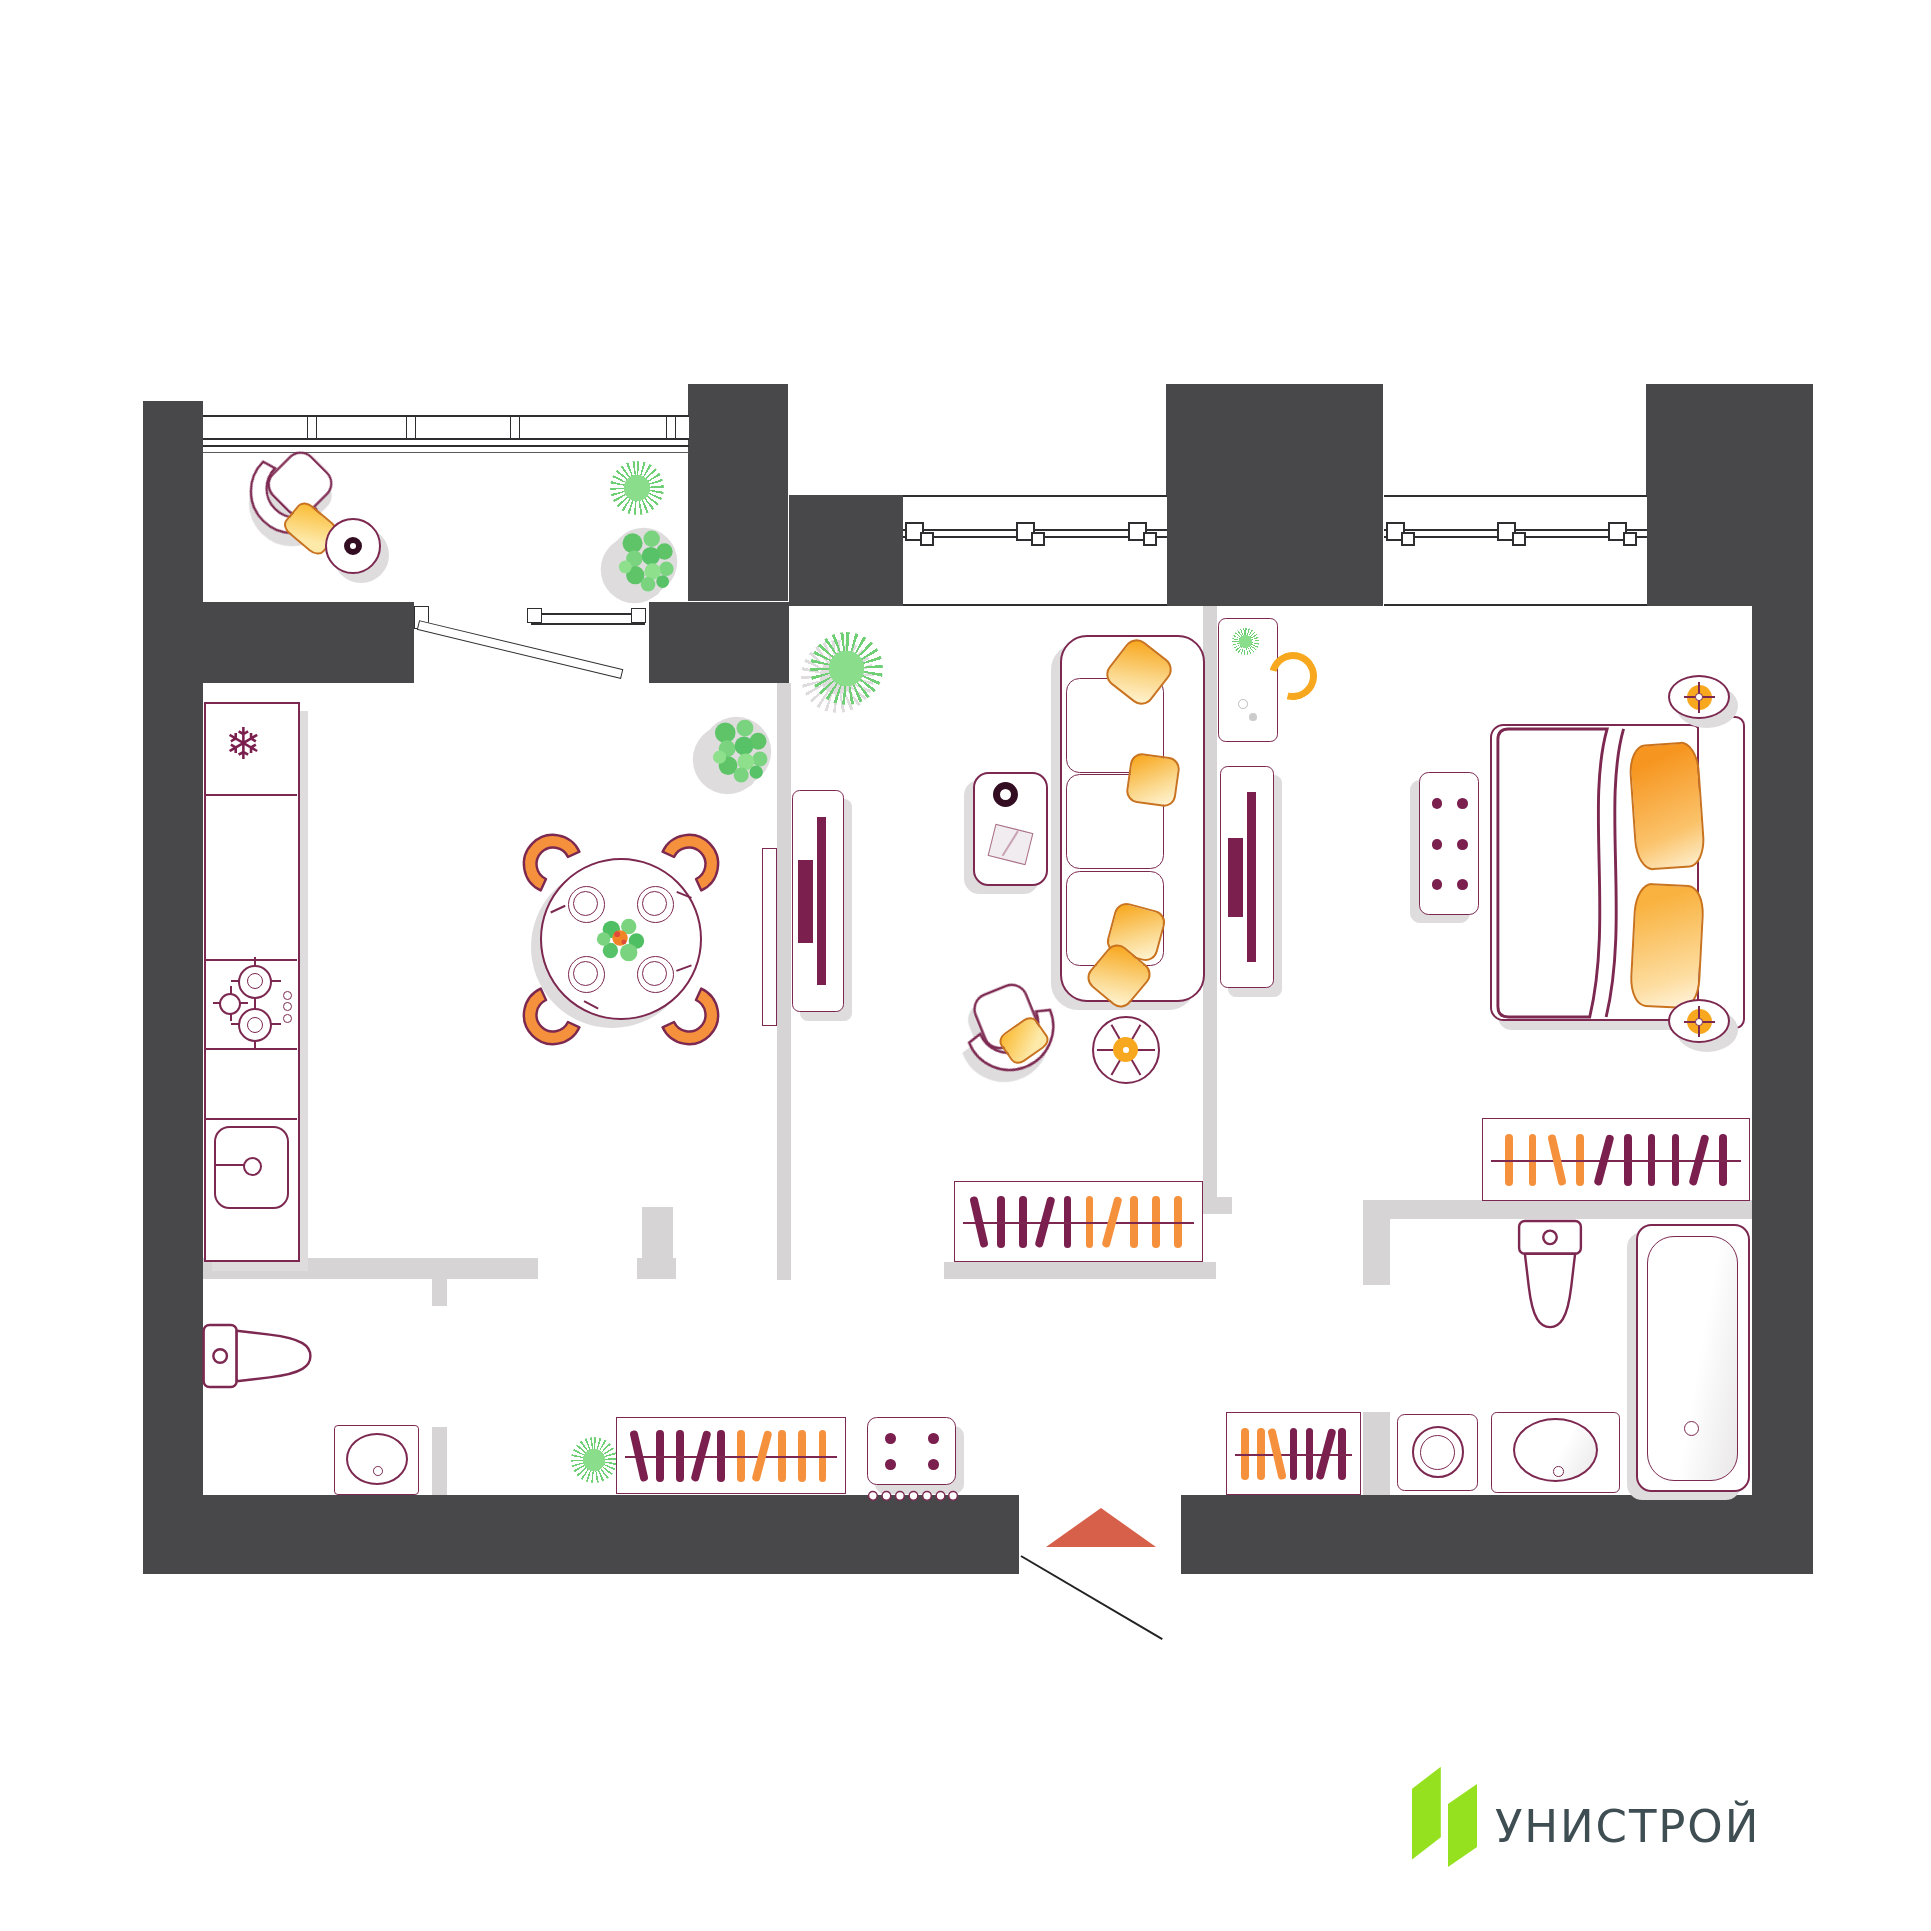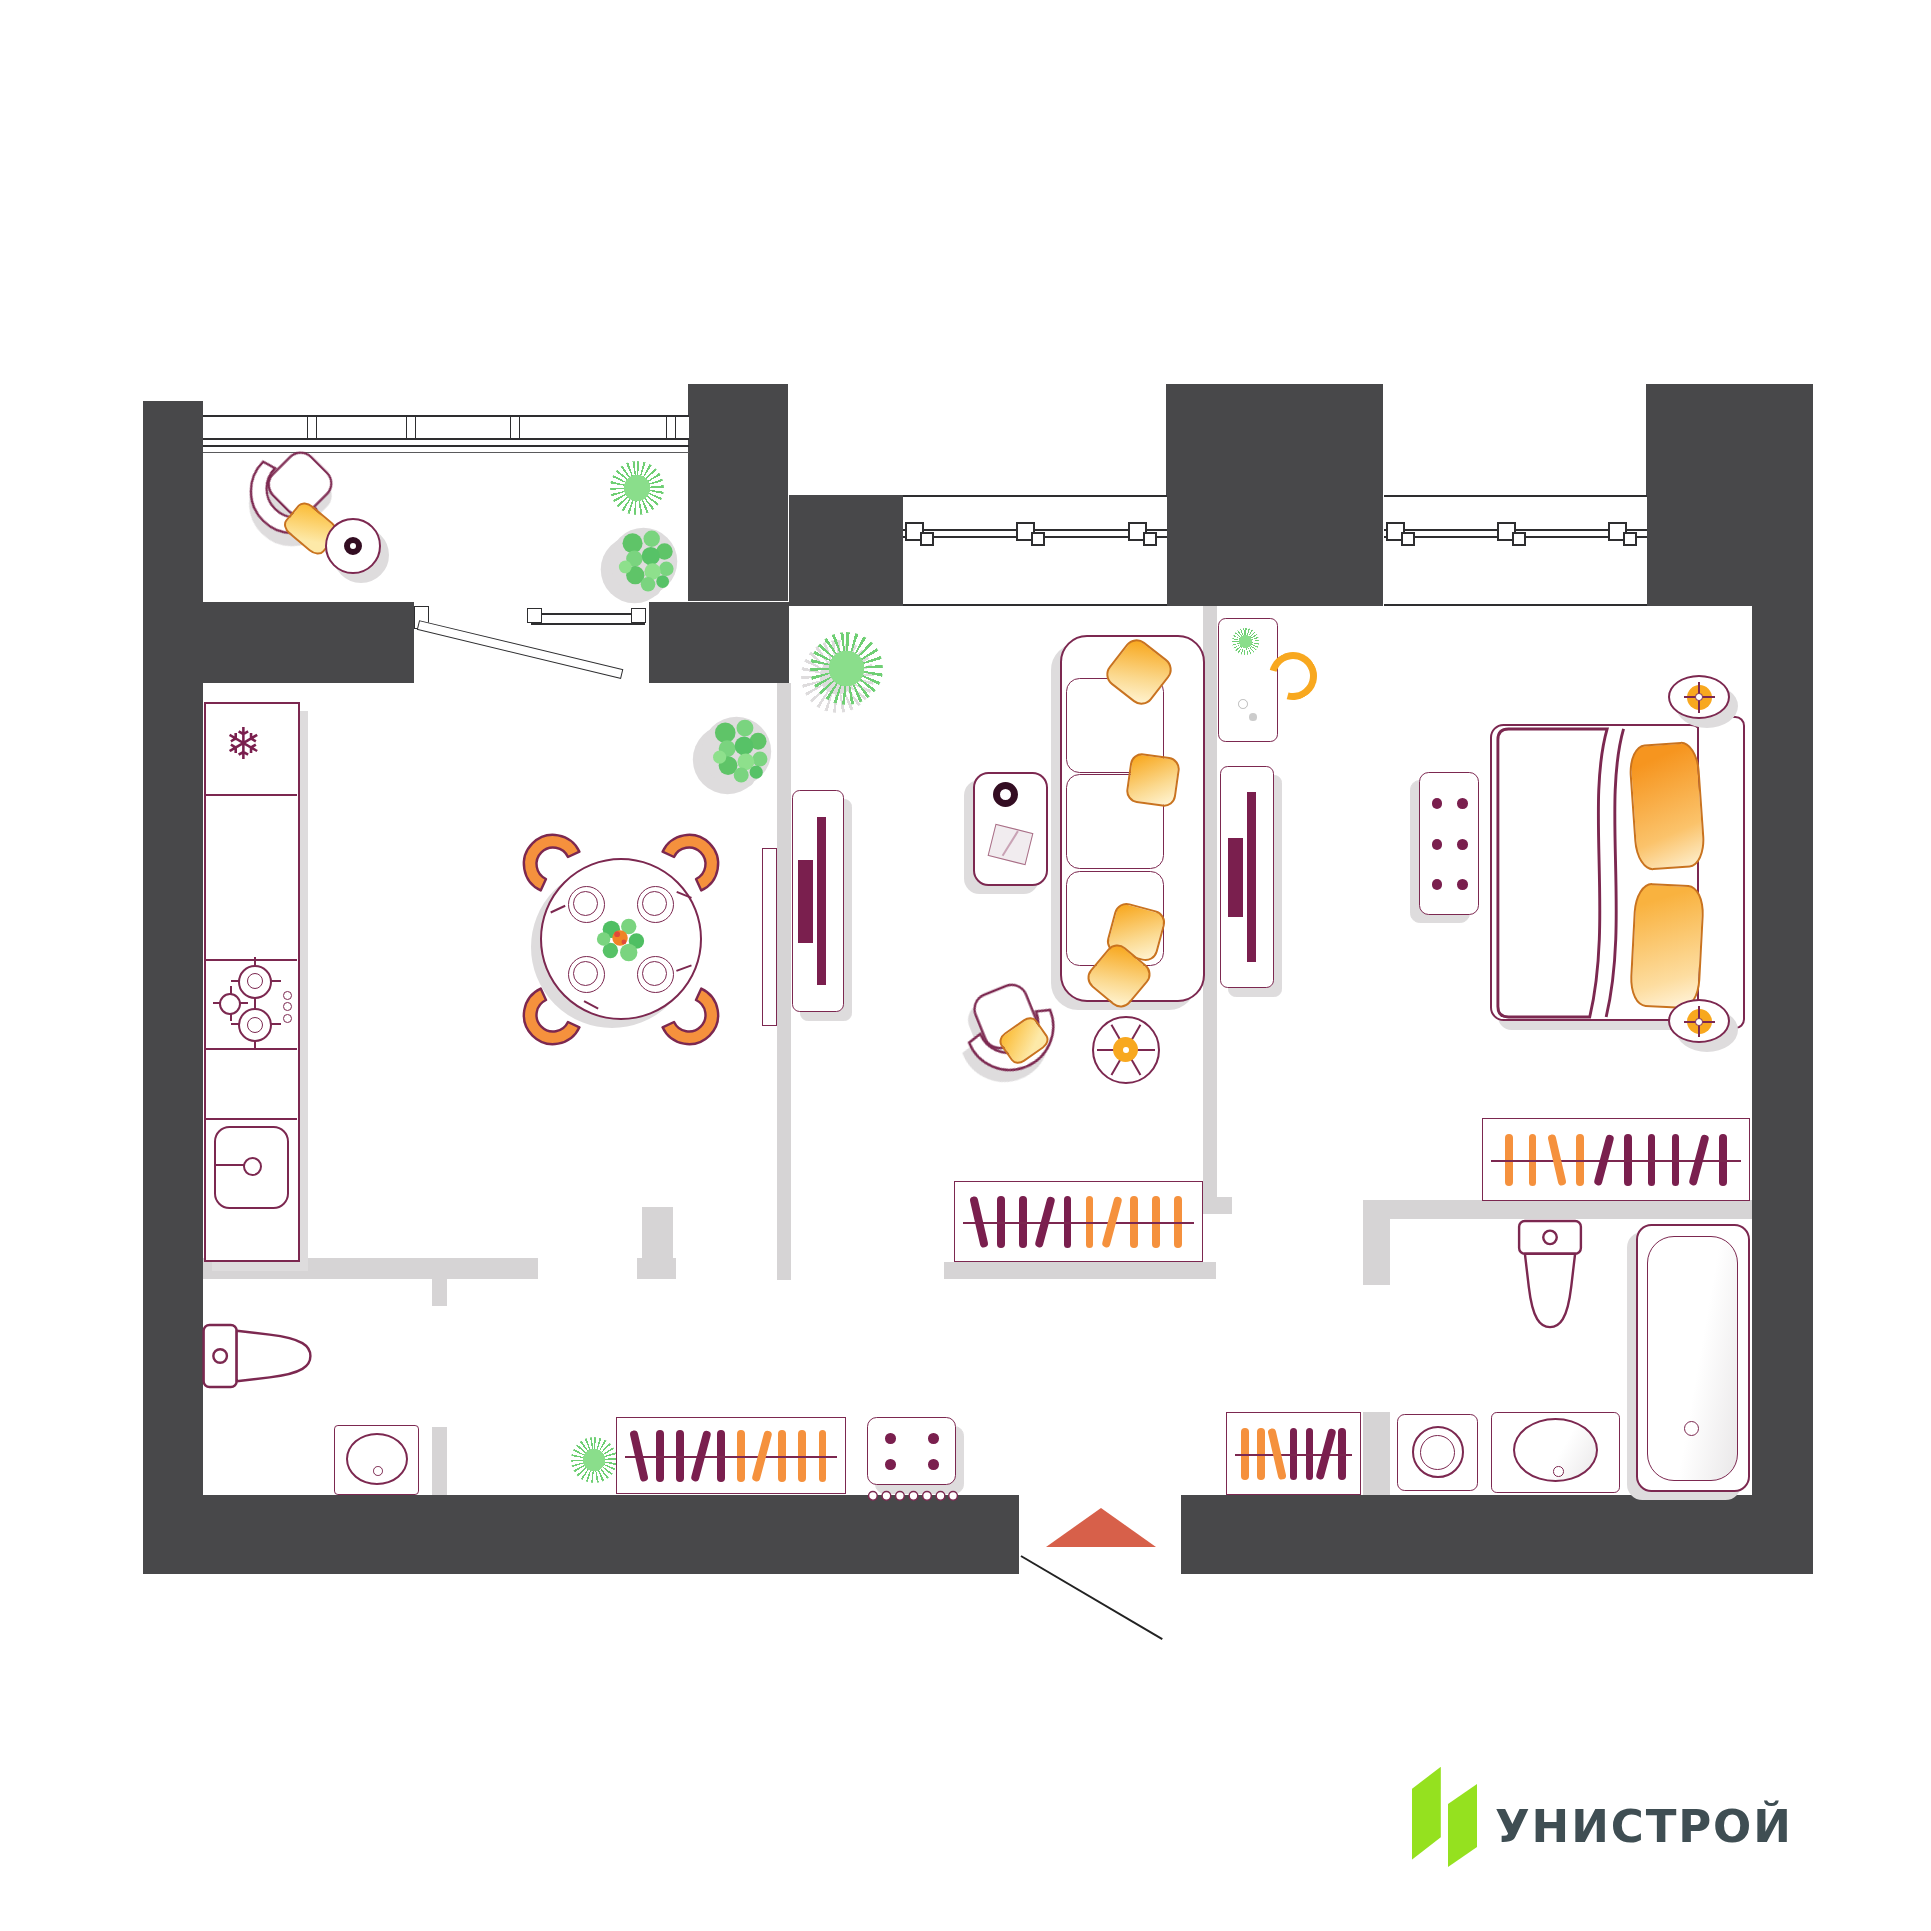--- a/index.html
+++ b/index.html
@@ -38,21 +38,21 @@
   .hanger.orange,.hanger.orange-slant,.hanger.orange-slant2{background:var(--orange);}
   .plum-slant,.orange-slant{transform:rotate(15deg);}
   .plum-slant2,.orange-slant2{transform:rotate(-13deg);}
   .dot{position:absolute;background:var(--plum);border-radius:50%;}
   
   .burn{position:absolute;border:2.4px solid var(--outline);border-radius:50%;background:#fff;box-sizing:border-box;}
   .burnI{position:absolute;border:1.9px solid var(--outline);border-radius:50%;box-sizing:border-box;}
   .seat{position:absolute;background:#fff;border:1.9px solid var(--outline);border-radius:13.5px;box-sizing:border-box;}
   
   .logoP{position:absolute;background:var(--logoGreen);clip-path:polygon(0 24%,100% 0,100% 76%,0 100%);}
-  .logoT{position:absolute;color:var(--logoText);font-weight:bold;font-size:45px;letter-spacing:1.9px;font-family:"DejaVu Sans",sans-serif;}
+  .logoT{position:absolute;color:var(--logoText);font-weight:normal;font-size:45px;letter-spacing:1.9px;font-family:"DejaVu Sans",sans-serif;}
 </style>
 </head>
 <body>
 
 <div class="stage">
 
   <div class="w" style="left:143px;top:401px;width:60px;height:1173px;"></div>
   <div class="w" style="left:203px;top:602px;width:211px;height:81px;"></div>
   <div class="w" style="left:688px;top:384px;width:100px;height:217px;"></div>
   <div class="w" style="left:649px;top:602px;width:140px;height:81px;"></div>

